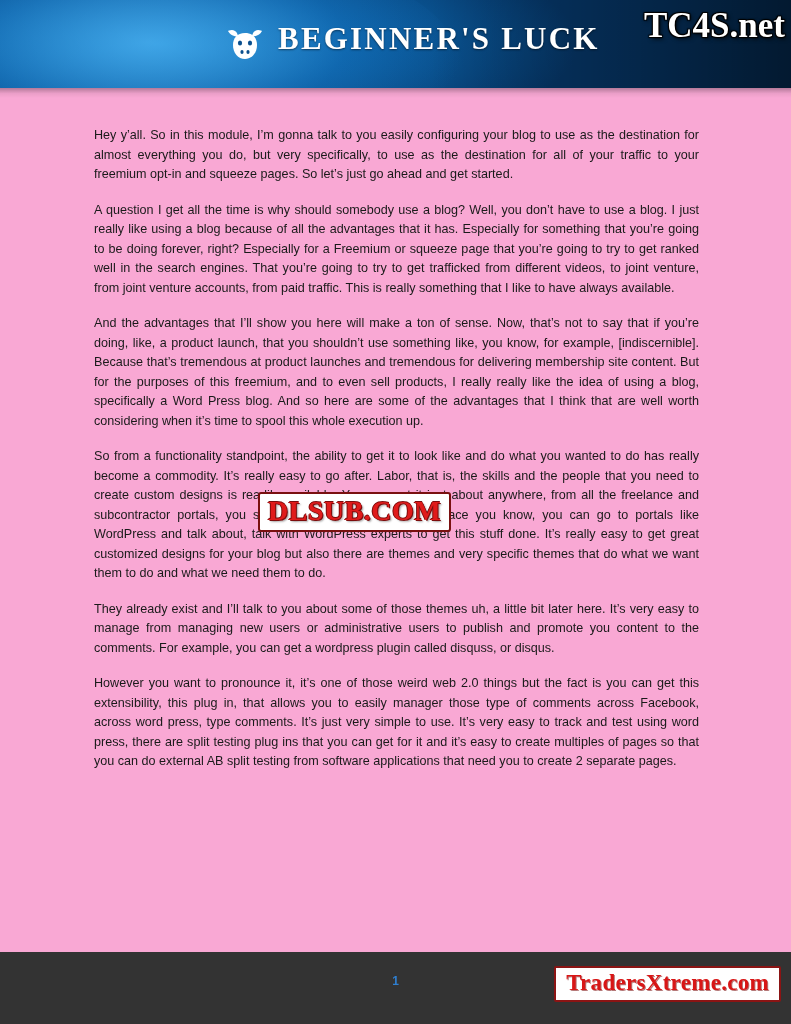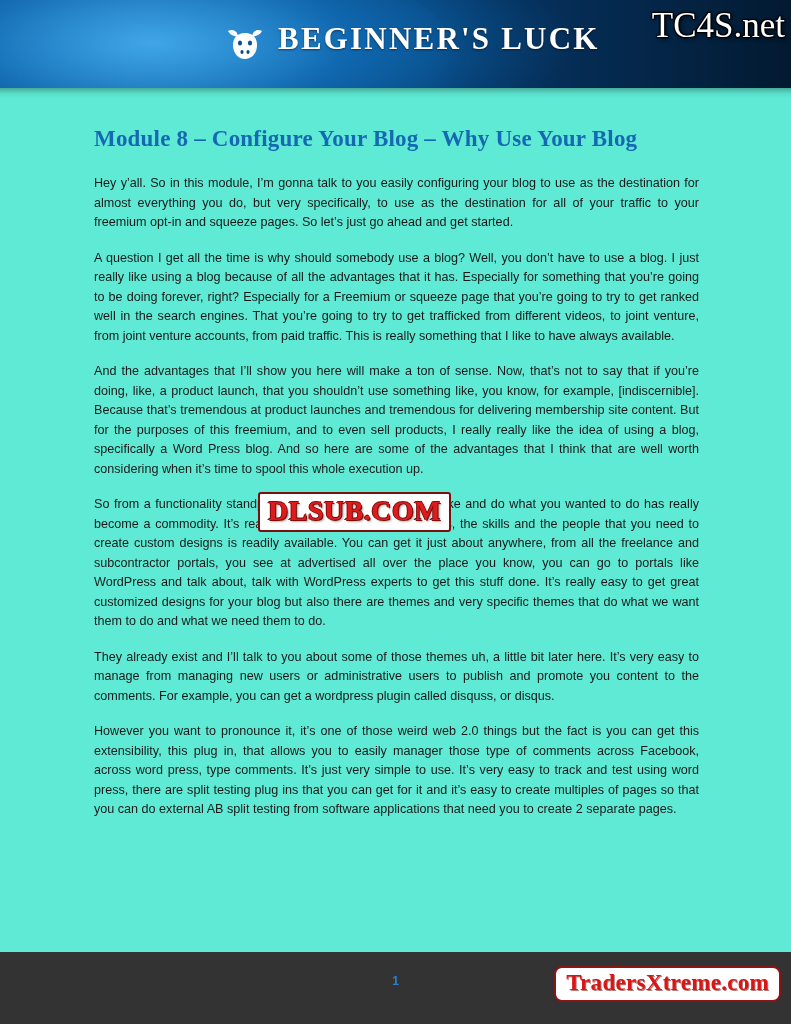--- a/index.html
+++ b/index.html
@@ -9,21 +9,21 @@
     width: 791px;
     height: 1024px;
     background: #ffffff;
     font-family: "Liberation Sans", sans-serif;
   }
   .page {
     position: relative;
     width: 791px;
     height: 1024px;
     overflow: hidden;
-    background: #5eead4;
+    background: #f9a8d4;
   }
 
   
   .banner {
     position: relative;
     width: 791px;
     height: 88px;
     background:
       radial-gradient(ellipse 420px 120px at 20% 50%, #1f8ed6 0%, #0b63a8 45%, #06386b 100%),
       linear-gradient(180deg, #0a4f8e 0%, #062e55 100%);
@@ -70,21 +70,21 @@
     font-weight: 700;
     text-shadow: 0 1px 2px rgba(0,0,0,0.5);
     white-space: nowrap;
   }
   .site-tag {
     position: absolute;
     right: 6px;
     top: 6px;
     color: #ffffff;
     font-family: "Liberation Serif", serif;
-    font-weight: 400;
+    font-weight: 700;
     font-size: 35px;
     letter-spacing: 0px;
     text-shadow: 1px 1px 1px #000, -1px -1px 1px #000, 1px -1px 1px #000, -1px 1px 1px #000, 2px 2px 4px rgba(0,0,0,0.8);
     white-space: nowrap;
   }
   .banner-shadow {
     width: 791px;
     height: 10px;
     background: linear-gradient(180deg, rgba(0,0,0,0.28) 0%, rgba(0,0,0,0.06) 55%, rgba(0,0,0,0) 100%);
   }
@@ -154,21 +154,21 @@
     font-weight: 700;
     font-family: "Liberation Sans", sans-serif;
   }
   .footer-badge {
     position: absolute;
     right: 10px;
     top: 14px;
     padding: 2px 10px 4px 10px;
     background: #ffffff;
     border: 2px solid #8b1414;
-    border-radius: 8px;
+    border-radius: 2px;
     color: #d81616;
     font-family: "Liberation Serif", serif;
     font-weight: 700;
     font-size: 23px;
     letter-spacing: 0.3px;
     white-space: nowrap;
     text-shadow: 1px 1px 0 rgba(120,10,10,0.55);
   }
 </style>
 </head>
@@ -193,21 +193,20 @@
           </g>
         </svg>
       </span>
       <div class="brand-title">BEGINNER'S  LUCK</div>
       <div class="site-tag">TC4S.net</div>
     </div>
   </div>
   <div class="banner-shadow"></div>
 
   <div class="content">
-    <h1 class="doc-title">Module 8 – Configure Your Blog – Why Use Your Blog</h1>
 
     <p class="para">Hey y’all. So in this module, I’m gonna talk to you easily configuring your blog to use as the destination for almost everything you do, but very specifically, to use as the destination for all of your traffic to your freemium opt-in and squeeze pages. So let’s just go ahead and get started.</p>
     <p class="para">A question I get all the time is why should somebody use a blog? Well, you don’t have to use a blog. I just really like using a blog because of all the advantages that it has. Especially for something that you’re going to be doing forever, right? Especially for a Freemium or squeeze page that you’re going to try to get ranked well in the search engines. That you’re going to try to get trafficked from different videos, to joint venture, from joint venture accounts, from paid traffic. This is really something that I like to have always available.</p>
     <p class="para">And the advantages that I’ll show you here will make a ton of sense. Now, that’s not to say that if you’re doing, like, a product launch, that you shouldn’t use something like, you know, for example, [indiscernible]. Because that’s tremendous at product launches and tremendous for delivering membership site content. But for the purposes of this freemium, and to even sell products, I really really like the idea of using a blog, specifically a Word Press blog. And so here are some of the advantages that I think that are well worth considering when it’s time to spool this whole execution up.</p>
     <p class="para">So from a functionality standpoint, the ability to get it to look like and do what you wanted to do has really become a commodity. It’s really easy to go after. Labor, that is, the skills and the people that you need to create custom designs is readily available. You can get it just about anywhere, from all the freelance and subcontractor portals, you see at advertised all over the place you know, you can go to portals like WordPress and talk about, talk with WordPress experts to get this stuff done. It’s really easy to get great customized designs for your blog but also there are themes and very specific themes that do what we want them to do and what we need them to do.</p>
     <p class="para">They already exist and I’ll talk to you about some of those themes uh, a little bit later here. It’s very easy to manage from managing new users or administrative users to publish and promote you content to the comments. For example, you can get a wordpress plugin called disquss, or disqus.</p>
     <p class="para">However you want to pronounce it, it’s one of those weird web 2.0 things but the fact is you can get this extensibility, this plug in, that allows you to easily manager those type of comments across Facebook, across word press, type comments. It’s just very simple to use. It’s very easy to track and test using word press, there are split testing plug ins that you can get for it and it’s easy to create multiples of pages so that you can do external AB split testing from software applications that need you to create 2 separate pages.</p>
   </div>
 
   <div class="watermark">DLSUB.COM</div>

